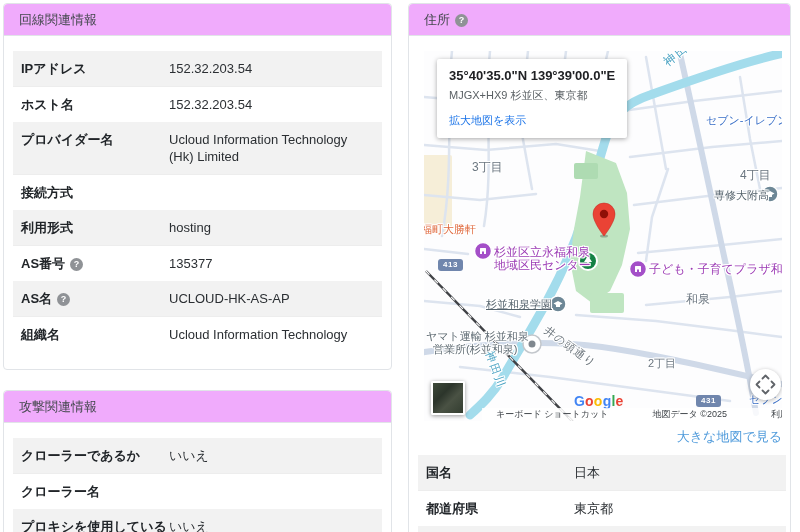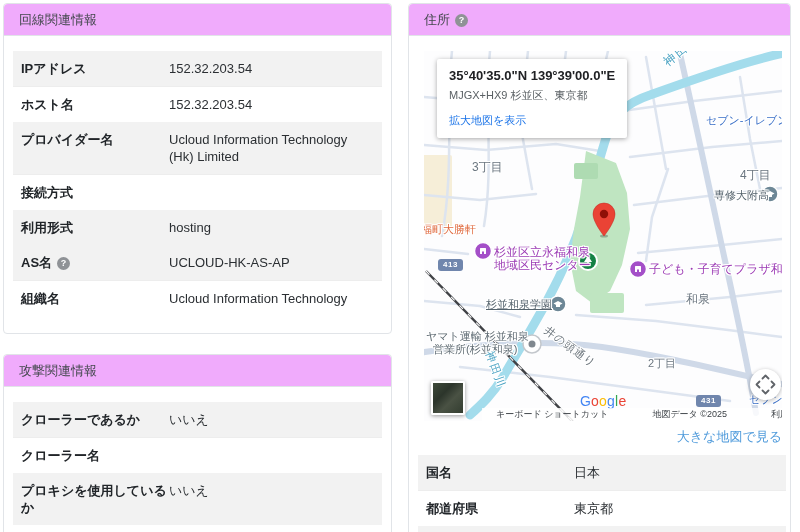--- a/index.html
+++ b/index.html
@@ -70,21 +70,21 @@
   .map-footer {
     position:absolute; left:58px; right:0; bottom:0; height:13px; z-index:5;
     background:rgba(255,255,255,.82); display:flex; align-items:center;
     justify-content:space-between; padding:0 6px 0 14px; font-size:9px; color:#3a3f44;
     white-space:nowrap;
     gap:44px;
   }
   .map-footer span { cursor:pointer; }
   .map-footer .static { cursor:default; }
 
-  .google-logo { position:absolute; left:156px; top:342px; z-index:4; font-size:14px; font-weight:normal;
+  .google-logo { position:absolute; left:150px; top:342px; z-index:4; font-size:14px; font-weight:bold;
     text-shadow:0 0 2px #fff; letter-spacing:0.2px; }
   .g1{color:#4285F4}.g2{color:#EA4335}.g3{color:#FBBC04}.g4{color:#4285F4}.g5{color:#34A853}.g6{color:#EA4335}
 
   .sat-thumb {
     position:absolute; left:7px; bottom:6px; width:34px; height:34px; z-index:6;
     border:2px solid #fff; border-radius:2px; box-shadow:0 1px 4px rgba(0,0,0,.4);
     background:linear-gradient(135deg,#3e4a3a 0%,#2c352b 35%,#4a5244 60%,#333d30 100%);
     cursor:pointer;
   }
   .pan-control {
@@ -119,20 +119,24 @@
           <div class="info-label">プロバイダー名</div>
           <div class="info-value">Ucloud Information Technology (Hk) Limited</div>
         </div>
         <div class="info-row">
           <div class="info-label">接続方式</div>
           <div class="info-value"></div>
         </div>
         <div class="info-row odd">
           <div class="info-label">利用形式</div>
           <div class="info-value">hosting</div>
+        </div>
+        <div class="info-row">
+          <div class="info-label"><span>AS番号</span><span class="help-icon">?</span></div>
+          <div class="info-value">135377</div>
         </div>
         <div class="info-row odd">
           <div class="info-label"><span>AS名</span><span class="help-icon">?</span></div>
           <div class="info-value">UCLOUD-HK-AS-AP</div>
         </div>
         <div class="info-row">
           <div class="info-label">組織名</div>
           <div class="info-value">Ucloud Information Technology</div>
         </div>
       </div>

